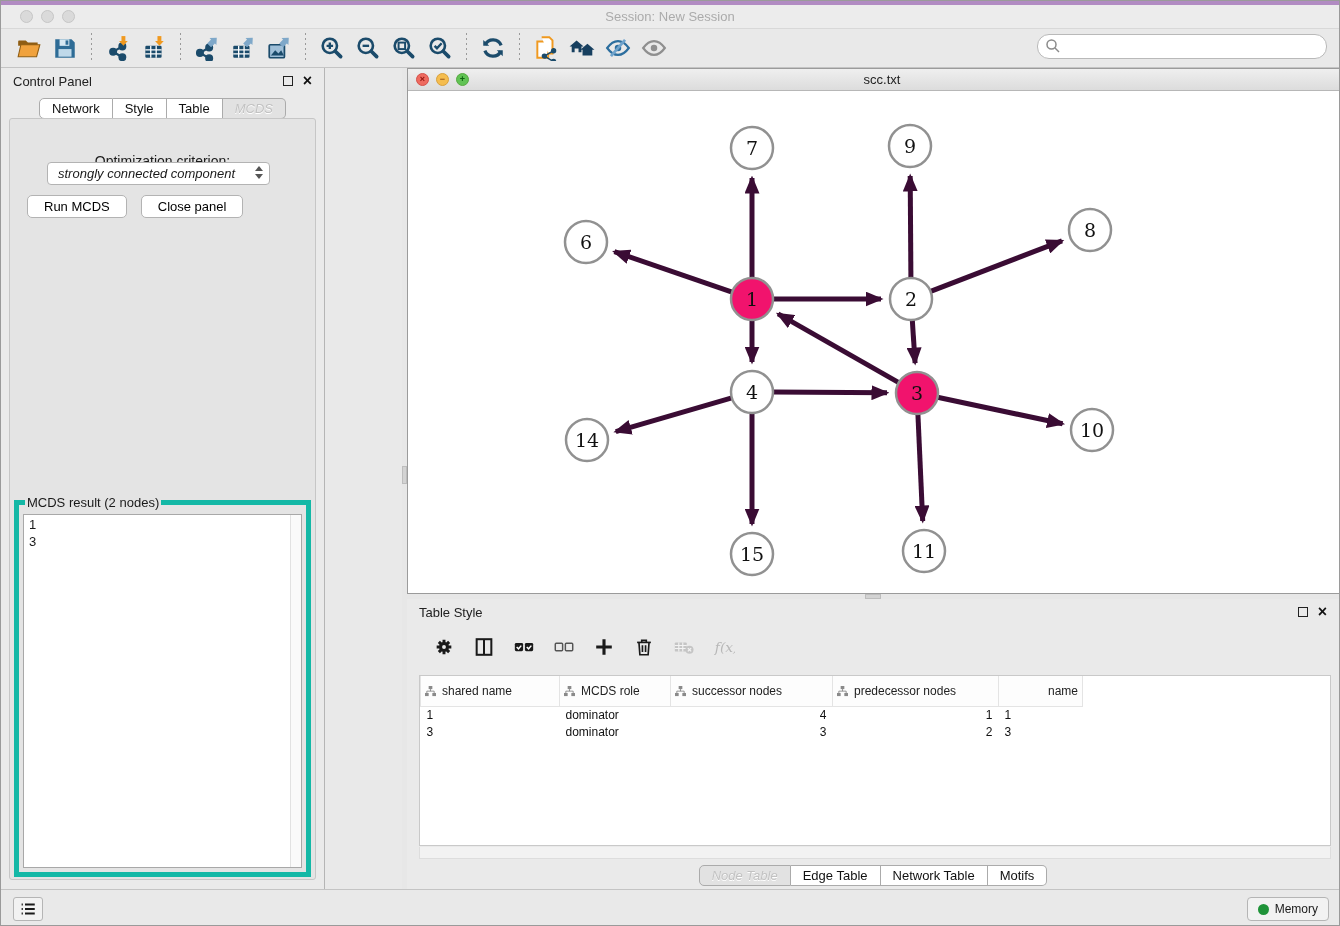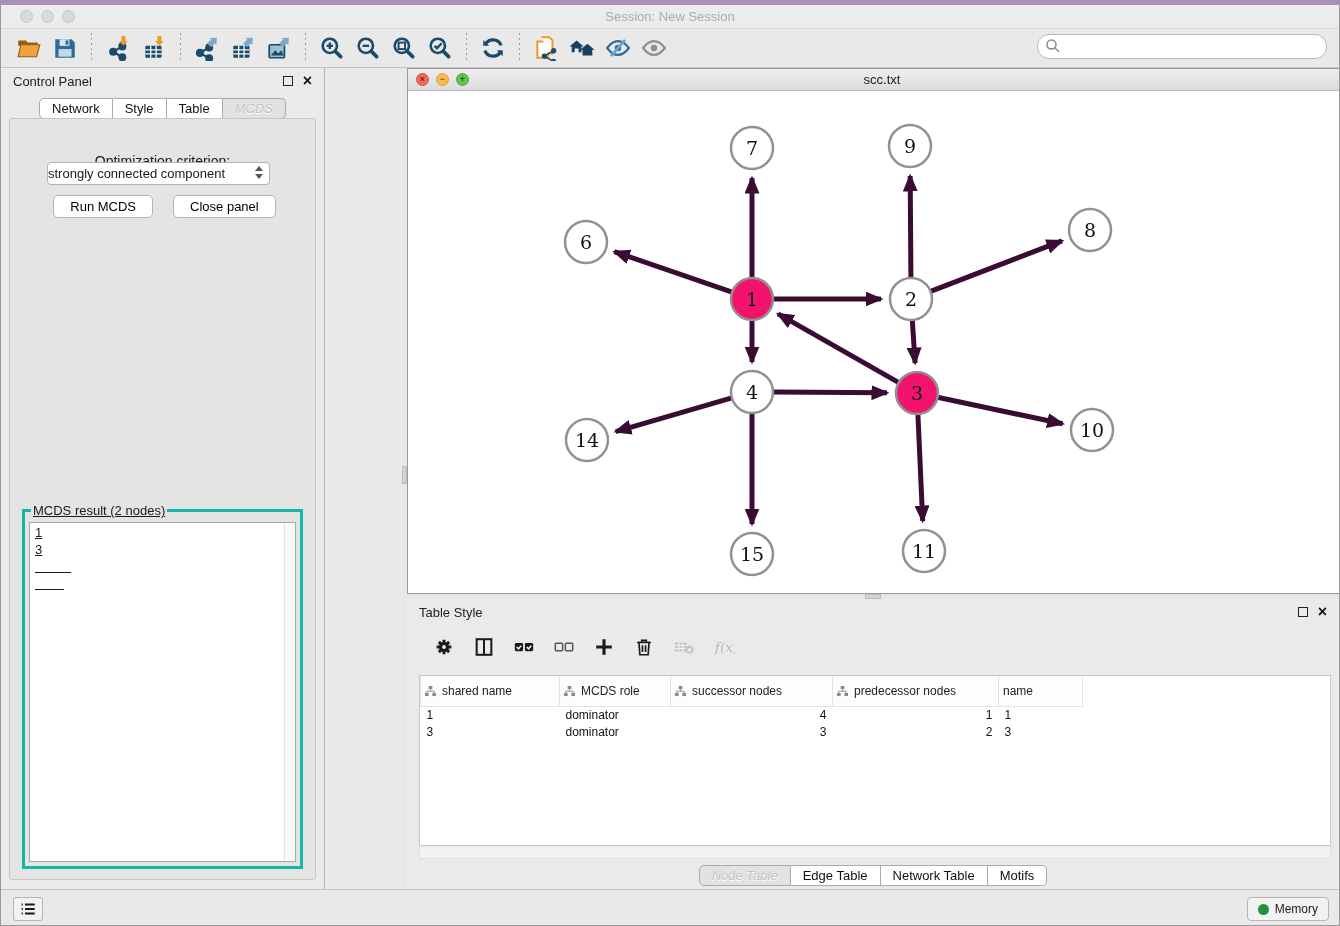--- a/index.html
+++ b/index.html
@@ -39,31 +39,31 @@
   .tab{border:1px solid #ABABAB;border-left:none;background:#fff;font-size:13px;
        padding:2px 12px;height:21px;display:flex;align-items:center;color:#111;}
   .tab:first-child{border-left:1px solid #ABABAB;border-radius:5px 0 0 5px;}
   .tab:last-child{border-radius:0 5px 5px 0;}
   .tab.selected{background:#E2E2E2;color:#C2C2C2;text-shadow:0 1px 0 #fff;font-style:italic;}
   .cp-content{position:absolute;left:8px;right:8px;top:50px;bottom:9px;background:#E4E4E4;
               border:1px solid #C6C6C6;border-radius:3px;}
   .opt-label{text-align:center;font-size:14px;margin-top:34px;}
   .dropdown{position:absolute;left:37px;right:45px;top:43px;height:23px;background:#fff;
             border:1px solid #B3B3B3;border-radius:4px;font-size:13px;display:flex;
-            align-items:center;padding:0 22px 0 0;}
+            align-items:center;padding:0 22px 0 10px;font-style:italic;}
   .dd-stepper{position:absolute;right:6px;top:3px;display:flex;flex-direction:column;gap:3px;}
   .dd-stepper i{display:block;width:0;height:0;border-left:4px solid transparent;
             border-right:4px solid transparent;}
   .dd-up{border-bottom:5px solid #555;}
   .dd-down{border-top:5px solid #555;}
-  .btn-row{position:absolute;top:76px;left:4px;right:0;display:flex;justify-content:center;gap:20px;}
+  .btn-row{position:absolute;top:76px;left:17px;right:0;display:flex;justify-content:flex-start;gap:14px;}
   .mac-btn{background:#fff;border:1px solid #B3B3B3;border-radius:5px;font-size:13px;
            height:23px;padding:0 16px;font-family:"Liberation Sans",sans-serif;}
   .mcds-fieldset{position:absolute;left:4px;right:4px;top:376px;bottom:2px;
-           border:3px solid #14b8a6;margin:8px;padding:4px;text-decoration:underline;}
+           border:5px solid #14b8a6;margin:0;padding:4px;}
   .mcds-fieldset legend{font-size:13px;padding:0 2px;margin-left:2px;}
   .result-box{position:relative;width:100%;height:100%;background:#fff;border:1px solid #A8A8A8;
            font-size:13px;line-height:17px;padding:1px 5px;white-space:pre;overflow:hidden;}
   .result-scroll{position:absolute;right:0;top:0;bottom:0;width:11px;background:#FAFAFA;
            border-left:1px solid #E2E2E2;}
   
   .net-window{position:absolute;left:406px;top:67px;width:934px;height:526px;background:#fff;
               border:1px solid #9B9B9B;}
   .net-titlebar{height:22px;background:linear-gradient(#EFEFEF,#DCDCDC);
               border-bottom:1px solid #B7B7B7;position:relative;display:flex;align-items:center;}
@@ -87,21 +87,21 @@
   .tp-btn{background:none;border:none;padding:0;width:26px;height:26px;display:flex;
           align-items:center;justify-content:center;}
   .tp-btn svg{width:22px;height:22px;}
   .tp-btn.disabled{opacity:.45;}
   .grid-wrap{position:absolute;left:12px;right:8px;top:76px;bottom:43px;background:#fff;
           border:1px solid #C9C9C9;overflow:hidden;}
   table.grid{border-collapse:collapse;table-layout:fixed;font-size:12px;width:662px;}
   .grid th{background:#FDFDFD;border:1px solid #E4E4E4;border-top:none;font-weight:normal;
           height:20px;padding:8px 4px;color:#222;text-align:left;}
   .grid th .th-inner{display:flex;align-items:center;gap:6px;justify-content:flex-start;}
-  .grid th.center .th-inner{justify-content:flex-start;}
+  .grid th.center .th-inner{justify-content:flex-end;}
   .grid td{height:17px;padding:0 6px;border:none;color:#111;}
   .grid td.num{text-align:right;}
   .hscroll{position:absolute;left:12px;right:8px;bottom:30px;height:12px;background:#F2F2F2;
           border:1px solid #DDD;border-top:none;}
   .tp-tabs{position:absolute;left:0;right:0;bottom:3px;display:flex;justify-content:center;}
   
   .statusbar{position:absolute;left:0;top:888px;width:100%;height:38px;background:#E9E9E9;
           border-top:1px solid #C4C4C4;}
   .sb-list-btn{position:absolute;left:12px;top:7px;width:30px;height:24px;background:#F2F2F2;
           border:1px solid #B5B5B5;border-radius:3px;display:flex;align-items:center;justify-content:center;}

